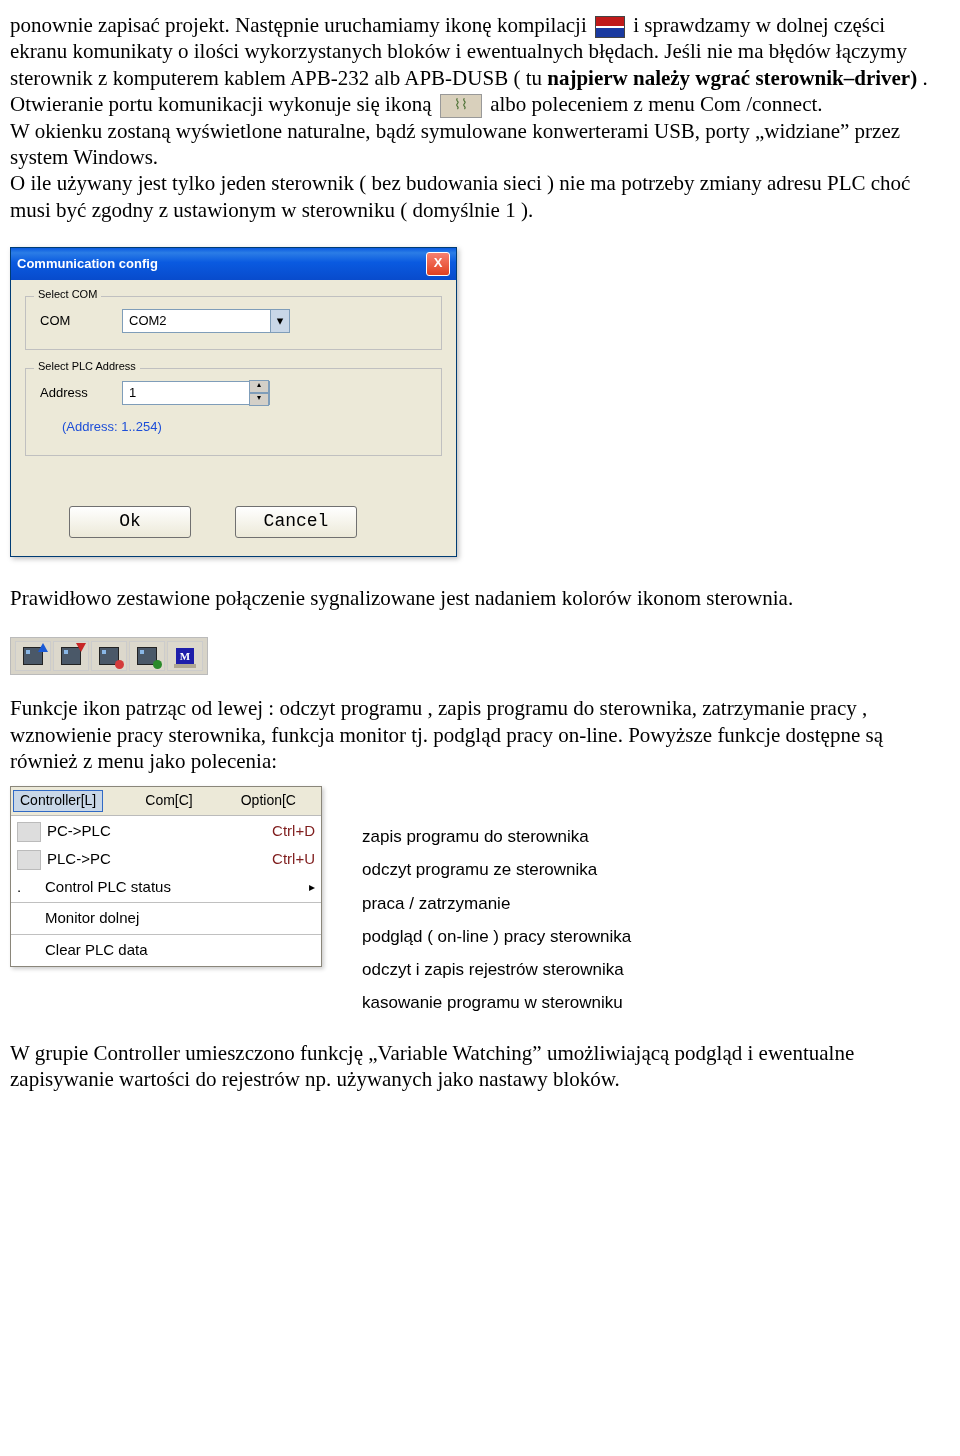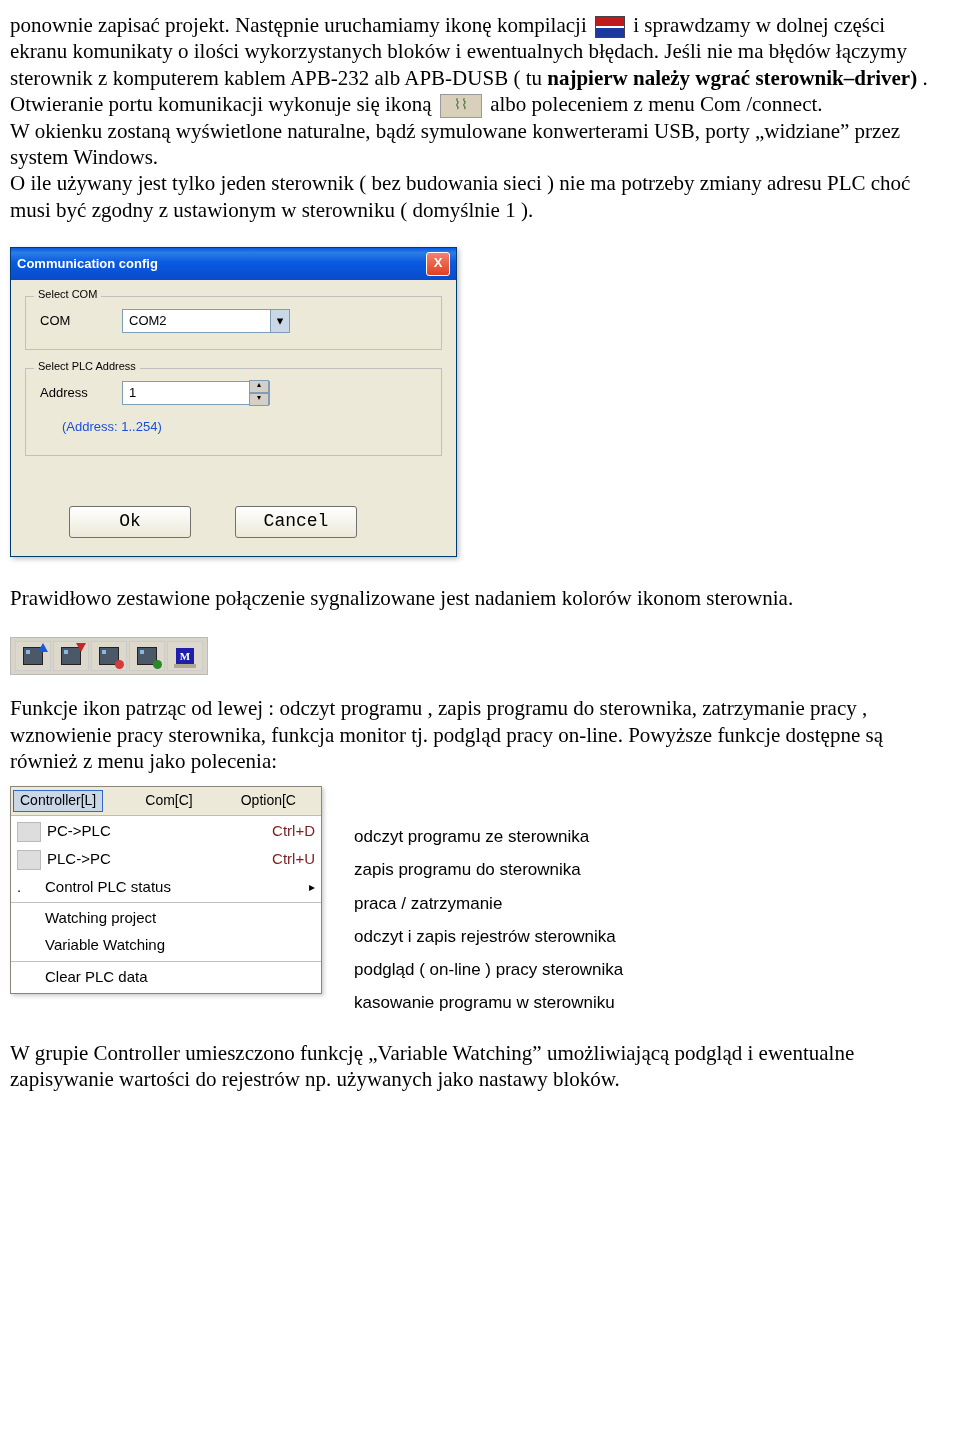--- a/index.html
+++ b/index.html
@@ -133,21 +133,21 @@
   .ar-up { position:absolute; right:2px; top:1px; width:0;height:0;border-left:5px solid transparent;border-right:5px solid transparent;border-bottom:9px solid #1a5ad6;}
   .ar-dn { position:absolute; right:2px; top:1px; width:0;height:0;border-left:5px solid transparent;border-right:5px solid transparent;border-top:9px solid #c72626;}
   .stopmark{position:absolute;right:2px;bottom:1px;width:9px;height:9px;background:#d43b3b;border-radius:50%;}
   .gomark{position:absolute;right:2px;bottom:1px;width:9px;height:9px;background:#2a8a2a;border-radius:50%;}
   .mon { width:18px; height:16px; background:#1e1eaa; color:#fff; font-size:11px; font-weight:bold; text-align:center; line-height:16px;}
   .mon-wrap::after{content:""; position:absolute; left:6px; bottom:2px; width:22px; height:4px; background:#b0a893;}
 
   
   .menuwrap {
     display:flex;
-    gap: 32px;
+    gap: 40px;
     margin: 12px 0 26px 0;
     font-family: Tahoma, sans-serif;
     font-size: 15px;
     color:#000;
     align-items:flex-start;
   }
   .menu {
     width: 310px;
     background:#fff;
     border: 1px solid #8a867a;
@@ -294,40 +294,36 @@
         <span class="mshortcut">Ctrl+U</span>
       </div>
       <div class="mitem">
         <span class="micon empty">.</span>
         <span class="mtext">Control PLC status</span>
         <span class="marrow">▸</span>
       </div>
       <div class="sep"></div>
       <div class="mitem">
         <span class="micon empty"></span>
-        <span class="mtext">Watching project</span>
-      </div>
-      <div class="mitem">
-        <span class="micon empty"></span>
-        <span class="mtext">Variable Watching</span>
+        <span class="mtext">Monitor dolnej</span>
       </div>
       <div class="sep"></div>
       <div class="mitem">
         <span class="micon empty"></span>
         <span class="mtext">Clear PLC data</span>
       </div>
     </div>
   </div>
 
   <div class="menudesc">
+    <span>zapis programu do sterownika</span>
     <span>odczyt programu ze sterownika</span>
-    <span>zapis programu do sterownika</span>
     <span>praca / zatrzymanie</span>
+    <span>podgląd ( on-line ) pracy sterownika</span>
     <span>odczyt i zapis rejestrów sterownika</span>
-    <span>podgląd ( on-line ) pracy sterownika</span>
     <span>kasowanie programu w sterowniku</span>
   </div>
 </div>
 
 <p>W grupie  Controller umieszczono funkcję „Variable Watching” umożliwiającą podgląd i ewentualne zapisywanie wartości do rejestrów np. używanych jako nastawy bloków.</p>
 
 
 
 
 </body></html>

